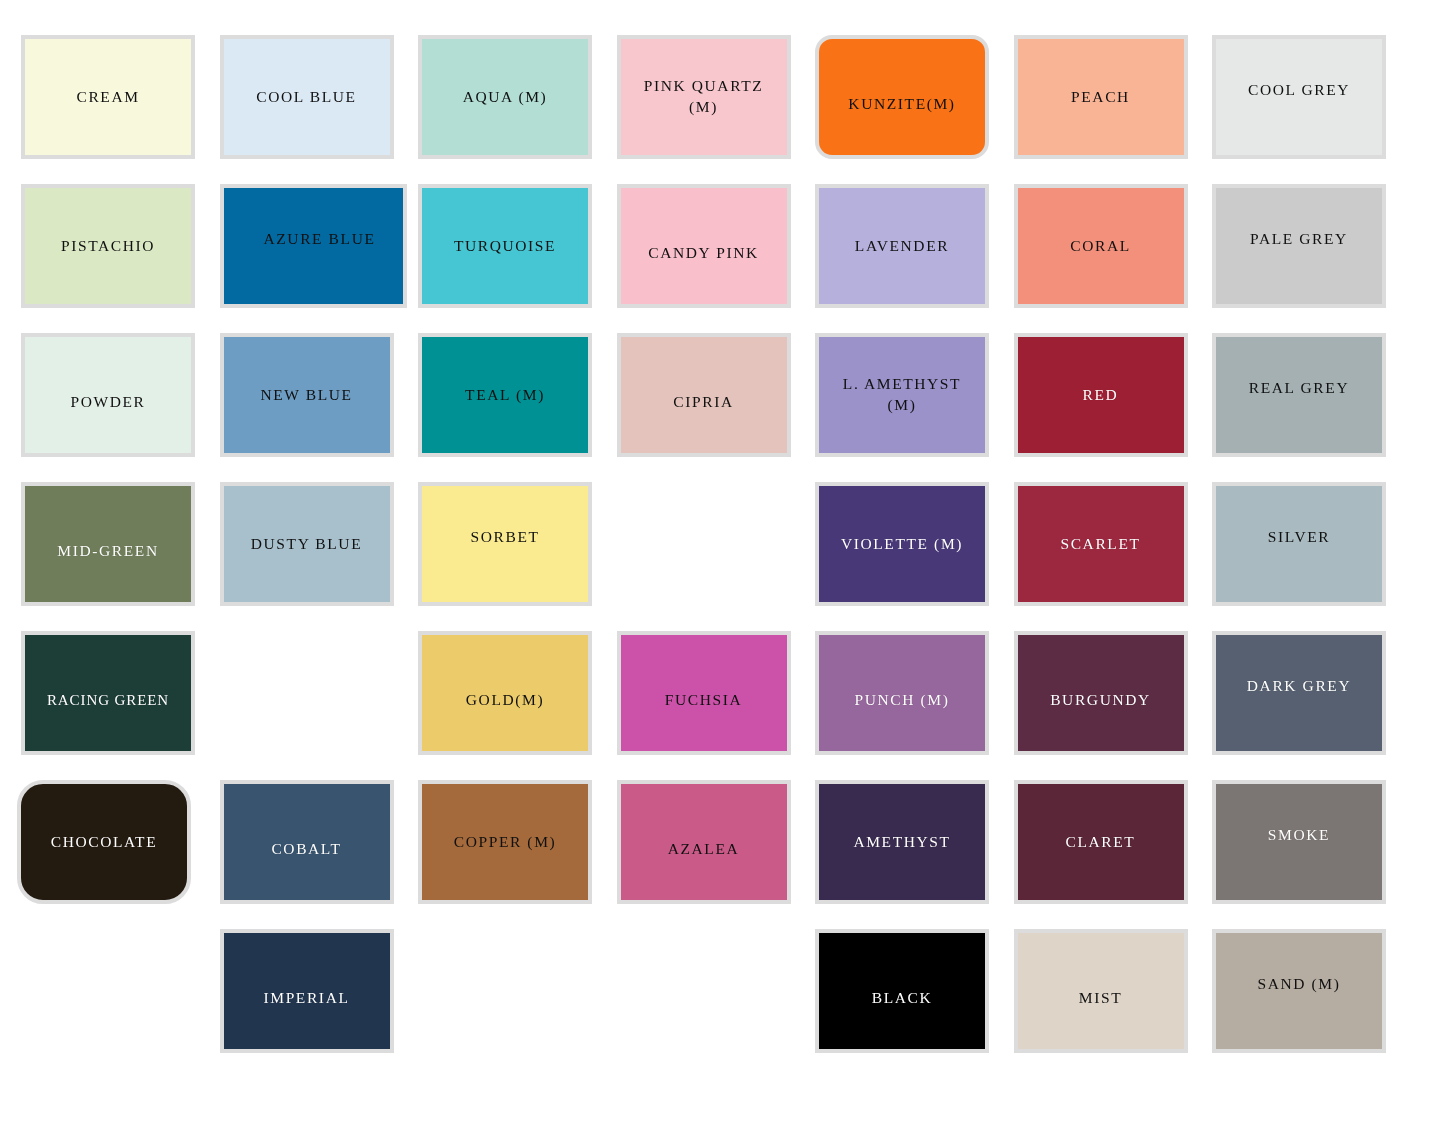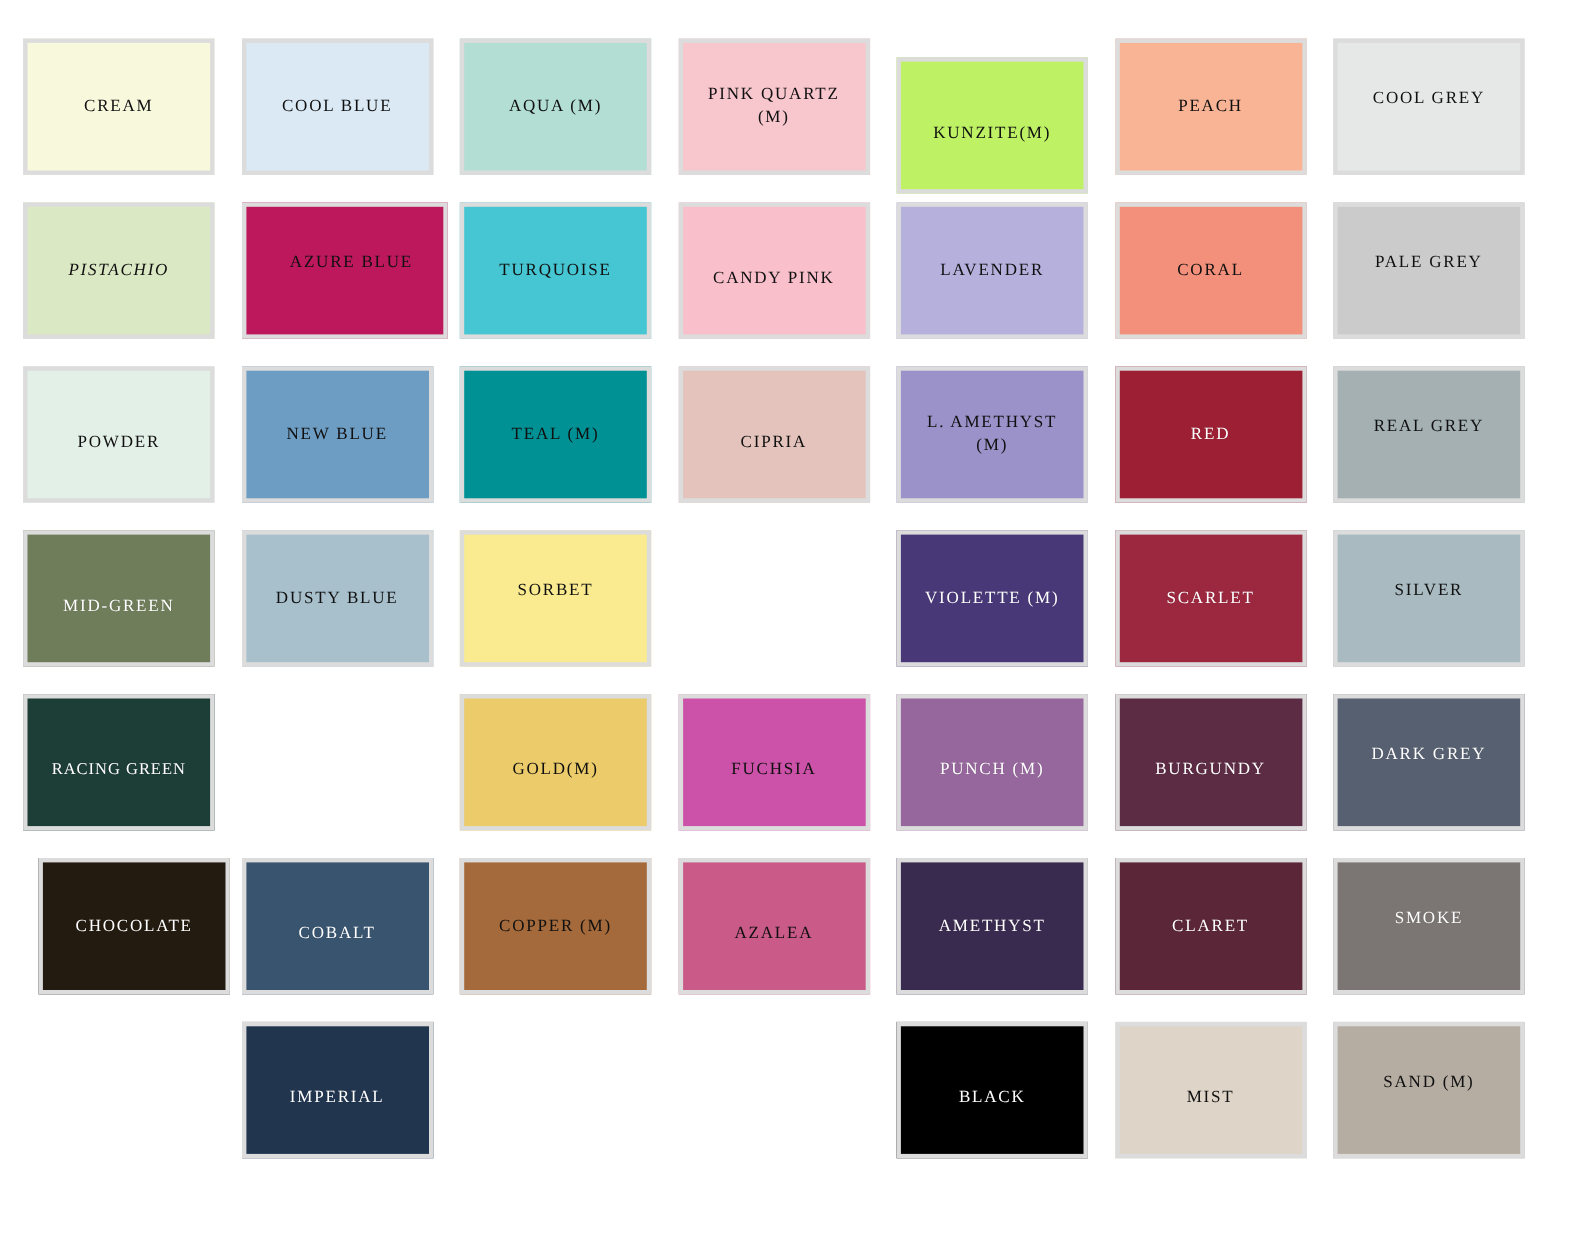--- a/index.html
+++ b/index.html
@@ -86,41 +86,41 @@
       <div class="swatch-inner">
         <span class="swatch-label dark">AQUA (M)</span>
       </div>
     </div>
     <div class="swatch" style="left: 616.5px; top: 35px; border-color: rgb(220, 220, 220); background: rgb(248, 198, 205);">
       <div class="swatch-inner">
         <span class="swatch-label dark">PINK QUARTZ
 (M)</span>
       </div>
     </div>
-    <div class="swatch nudge-down" style="left: 815px; top: 52px; border-color: rgb(220, 220, 220); background: #bef264;">
+    <div class="swatch nudge-down" style="left: 815px; top: 35px; border-color: rgb(220, 220, 220); background: #f97316; border-radius: 17px;">
       <div class="swatch-inner">
         <span class="swatch-label dark">KUNZITE(M)</span>
       </div>
     </div>
     <div class="swatch" style="left: 1013.5px; top: 35px; border-color: rgb(220, 220, 220); background: rgb(249, 180, 150);">
       <div class="swatch-inner">
         <span class="swatch-label dark">PEACH</span>
       </div>
     </div>
     <div class="swatch nudge-up" style="left: 1212px; top: 35px; border-color: rgb(220, 220, 220); background: rgb(230, 231, 231);">
       <div class="swatch-inner">
         <span class="swatch-label dark">COOL GREY</span>
       </div>
     </div>
-    <div class="swatch" style="left: 21px; top: 184px; border-color: rgb(220, 220, 220); background: rgb(219, 232, 196); font-style: italic;">
+    <div class="swatch" style="left: 21px; top: 184px; border-color: rgb(220, 220, 220); background: rgb(219, 232, 196);">
       <div class="swatch-inner">
         <span class="swatch-label dark">PISTACHIO</span>
       </div>
     </div>
-    <div class="swatch nudge-up" style="left: 219.5px; top: 184px; border-color: rgb(220, 220, 220); background: #be185d; padding-left: 13px;">
+    <div class="swatch nudge-up" style="left: 219.5px; top: 184px; border-color: rgb(220, 220, 220); background: #0369a1; padding-left: 13px;">
       <div class="swatch-inner">
         <span class="swatch-label dark">AZURE BLUE</span>
       </div>
     </div>
     <div class="swatch" style="left: 418px; top: 184px; border-color: rgb(220, 220, 220); background: rgb(70, 198, 210);">
       <div class="swatch-inner">
         <span class="swatch-label dark">TURQUOISE</span>
       </div>
     </div>
     <div class="swatch nudge-down" style="left: 616.5px; top: 184px; border-color: rgb(220, 220, 220); background: rgb(249, 191, 203);">
@@ -232,21 +232,21 @@
     <div class="swatch nudge-down" style="left: 1013.5px; top: 631px; border-color: rgb(220, 220, 220); background: rgb(92, 43, 68);">
       <div class="swatch-inner">
         <span class="swatch-label light">BURGUNDY</span>
       </div>
     </div>
     <div class="swatch nudge-up" style="left: 1212px; top: 631px; border-color: rgb(220, 220, 220); background: rgb(87, 96, 112);">
       <div class="swatch-inner">
         <span class="swatch-label light">DARK GREY</span>
       </div>
     </div>
-    <div class="swatch" style="left: 35px; top: 780px; border-color: rgb(220, 220, 220); background: rgb(35, 26, 16);">
+    <div class="swatch" style="left: 17px; top: 780px; border-color: rgb(220, 220, 220); background: rgb(35, 26, 16); border-radius: 26px;">
       <div class="swatch-inner">
         <span class="swatch-label light">CHOCOLATE</span>
       </div>
     </div>
     <div class="swatch nudge-down" style="left: 219.5px; top: 780px; border-color: rgb(220, 220, 220); background: rgb(57, 84, 111);">
       <div class="swatch-inner">
         <span class="swatch-label light">COBALT</span>
       </div>
     </div>
     <div class="swatch nudge-down" style="left: 616.5px; top: 780px; border-color: rgb(220, 220, 220); background: rgb(202, 90, 136);">

